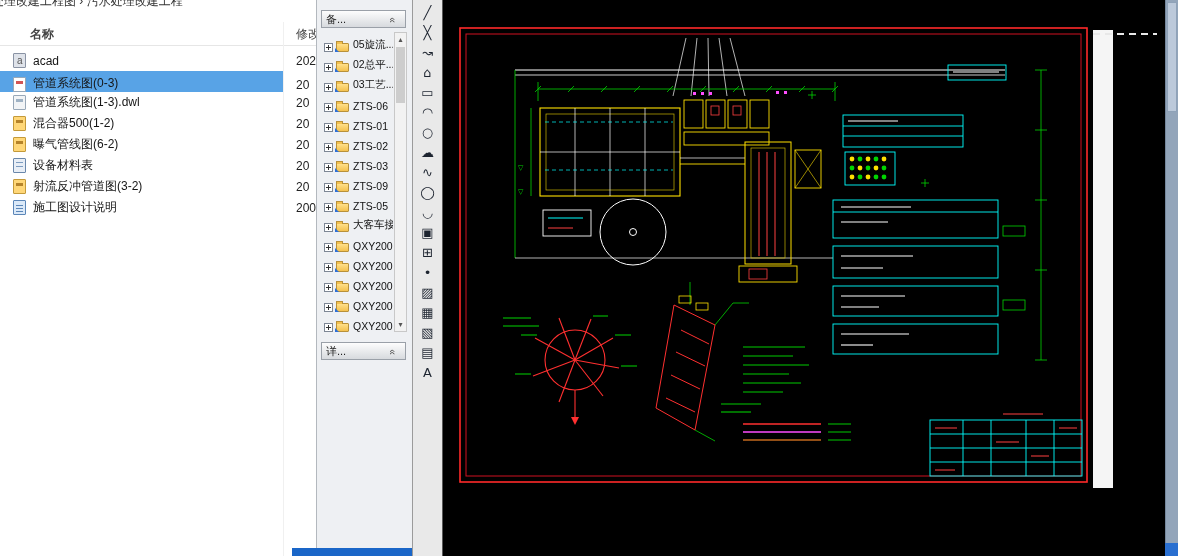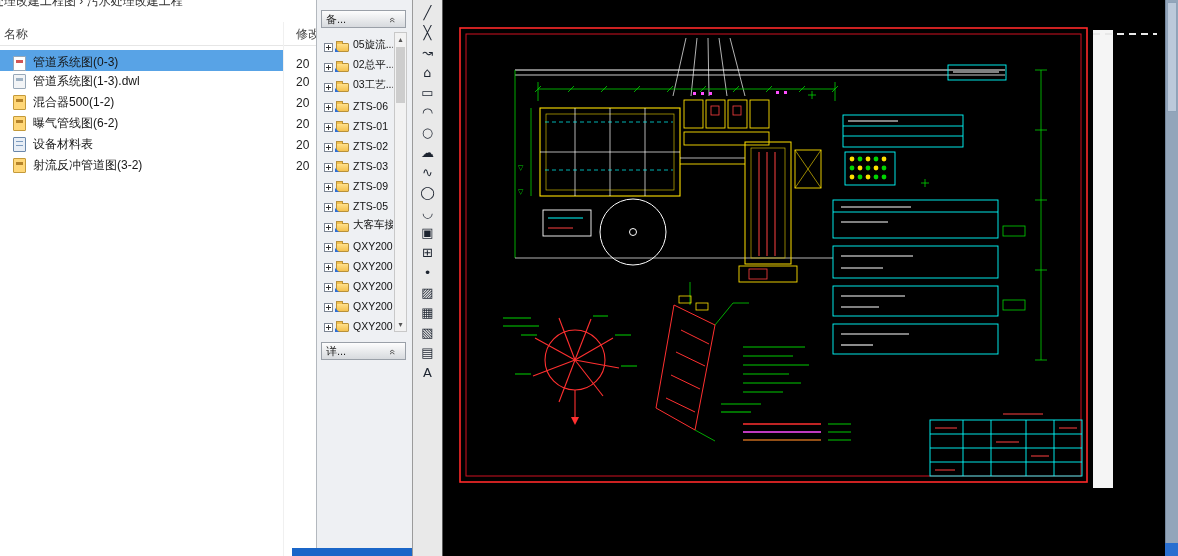--- a/index.html
+++ b/index.html
@@ -7,21 +7,21 @@
               font-family:"Liberation Sans", sans-serif; }
   .screen { position:relative; width:1178px; height:556px; overflow:hidden; background:#000; }
 
   
   .explorer { position:absolute; left:0; top:0; width:316px; height:556px;
               background:#fff; overflow:hidden; }
   .breadcrumb { position:absolute; top:-7px; left:-8px; white-space:nowrap;
                 font-size:12px; color:#333; }
   .colhdr { position:absolute; top:22px; left:0; width:316px; height:24px;
             border-bottom:1px solid #e6e6e6; font-size:12px; color:#444; }
-  .col-name { position:absolute; left:4px; top:4px; }
+  .col-name { position:absolute; left:30px; top:4px;font-weight:bold; }
   .col-mod  { position:absolute; left:296px; top:4px; white-space:nowrap; }
   .colsep { position:absolute; left:283px; top:22px; bottom:0; width:1px; background:#f0f0f0; }
   .rows { position:absolute; top:50px; left:0; width:316px; }
   .frow { position:relative; height:21px; width:283px; display:flex; align-items:center;
           font-size:12px; color:#151515; white-space:nowrap; }
   .frow.selected { background:#58a3e6;align-items:flex-end; }
   .fdate { position:absolute; left:296px; color:#222; }
   .fico { position:relative; flex:none; width:13px; height:15px; margin:0 7px 0 13px;
           background:#fff; border:1px solid #98a8b8; border-radius:1px; }
   .ico-acad { background:#dfe3ea; border-color:#8a93a4; }
@@ -100,20 +100,25 @@
 
   <section class="explorer">
     <div class="breadcrumb">处理改建工程图  ›  污水处理改建工程</div>
     <div class="colhdr">
       <span class="col-name">名称</span>
       <span class="col-mod">修改日期</span>
     </div>
     <div class="colsep"></div>
     <div class="rows">
 
+    <div class="frow">
+          <span class="fico ico-acad"></span>
+          <span class="fname">acad</span>
+          <span class="fdate">202</span>
+        </div>
         <div class="frow selected">
           <span class="fico ico-dwg"></span>
           <span class="fname">管道系统图(0-3)</span>
           <span class="fdate">20</span>
         </div>
         <div class="frow">
           <span class="fico ico-dwl"></span>
           <span class="fname">管道系统图(1-3).dwl</span>
           <span class="fdate">20</span>
         </div>
@@ -129,20 +134,25 @@
         </div>
         <div class="frow">
           <span class="fico ico-table"></span>
           <span class="fname">设备材料表</span>
           <span class="fdate">20</span>
         </div>
         <div class="frow">
           <span class="fico ico-dwg-y"></span>
           <span class="fname">射流反冲管道图(3-2)</span>
           <span class="fdate">20</span>
+        </div>
+        <div class="frow">
+          <span class="fico ico-doc"></span>
+          <span class="fname">施工图设计说明</span>
+          <span class="fdate">200</span>
         </div>
       </div>
   </section>
 
   <section class="palette">
     <div class="phdr phdr-top">
       <span>备...</span>
       <span class="chevs"></span>
     </div>
     <div class="tree">

